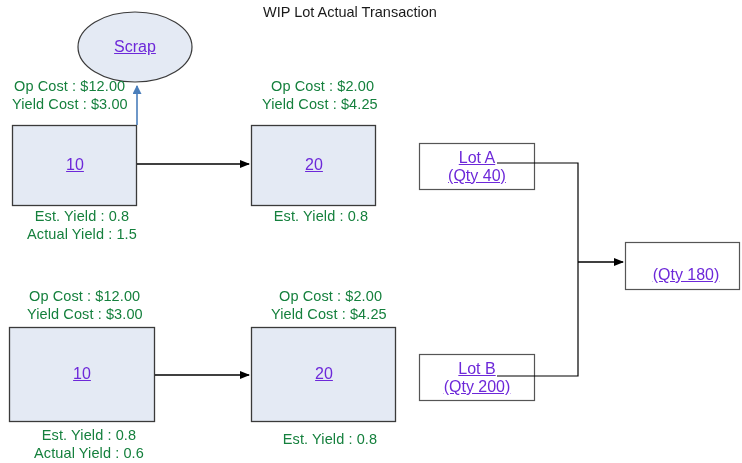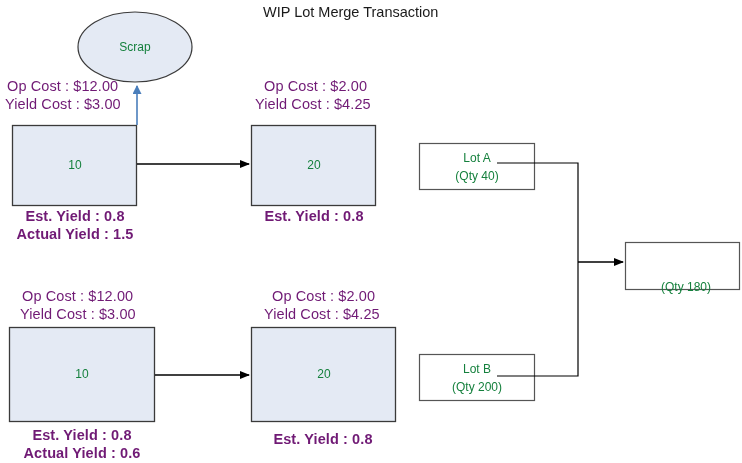--- a/index.html
+++ b/index.html
@@ -20,36 +20,37 @@
   .svg-layer {
     position: absolute;
     left: 0;
     top: 0;
     width: 742px;
     height: 463px;
   }
   .lbl {
     position: absolute;
     font-size: 14.5px;
-    color: #701a75;
+    color: #15803d;
     white-space: nowrap;
     line-height: 17px;
     letter-spacing: 0.1px;
+    margin-left: 7px;
   }
   .lbl.center {
     text-align: center;
-    font-weight: bold;
   }
   .node-text {
     position: absolute;
     text-align: center;
-    font-size: 12px;
-    color: #15803d;
+    font-size: 16px;
+    color: #6d28d9;
     line-height: 18px;
     white-space: nowrap;
+    text-decoration: underline;
   }
   .title {
     position: absolute;
     font-size: 14.5px;
     color: #1a1a1a;
     white-space: nowrap;
   }
 </style>
 </head>
 <body>
@@ -86,21 +87,21 @@
 
     <rect x="419.5" y="354.5" width="115" height="46" fill="#ffffff" stroke="#555555" stroke-width="1.2"></rect>
 
     <rect x="625.5" y="242.5" width="114" height="47" fill="#ffffff" stroke="#555555" stroke-width="1.2"></rect>
 
     <path d="M497,163 L578,163 L578,262" fill="none" stroke="#000000" stroke-width="1.2"></path>
     <path d="M497,376 L578,376 L578,262" fill="none" stroke="#000000" stroke-width="1.2"></path>
     <line x1="578" y1="262" x2="623" y2="262" stroke="#000000" stroke-width="1.3" marker-end="url(#arrowBlack)"></line>
   </svg>
 
-  <div class="title" style="left:263px; top:4px;">WIP Lot Merge Transaction</div>
+  <div class="title" style="left:263px; top:4px;">WIP Lot Actual Transaction</div>
 
   <div class="node-text" style="left:85px; top:38px; width:100px;">Scrap</div>
 
   <div class="lbl" style="left:7px; top:78px;">Op Cost : $12.00</div>
   <div class="lbl" style="left:5px; top:96px;">Yield Cost : $3.00</div>
   <div class="node-text" style="left:25px; top:156px; width:100px;">10</div>
   <div class="lbl center" style="left:12px; top:208px; width:126px;">Est. Yield : 0.8</div>
   <div class="lbl center" style="left:8px; top:226px; width:134px;">Actual Yield : 1.5</div>
 
   <div class="lbl" style="left:264px; top:78px;">Op Cost : $2.00</div>
@@ -118,15 +119,15 @@
   <div class="lbl" style="left:264px; top:306px;">Yield Cost : $4.25</div>
   <div class="node-text" style="left:274px; top:365px; width:100px;">20</div>
   <div class="lbl center" style="left:260px; top:431px; width:126px;">Est. Yield : 0.8</div>
 
   <div class="node-text" style="left:420px; top:149px; width:114px;">Lot A</div>
   <div class="node-text" style="left:420px; top:167px; width:114px;">(Qty 40)</div>
 
   <div class="node-text" style="left:420px; top:360px; width:114px;">Lot B</div>
   <div class="node-text" style="left:420px; top:378px; width:114px;">(Qty 200)</div>
 
-  <div class="node-text" style="left:631px; top:266px; width:110px;margin-top:12px;">(Qty 180)</div>
+  <div class="node-text" style="left:631px; top:266px; width:110px;">(Qty 180)</div>
 
 </div>
 
 </body></html>

